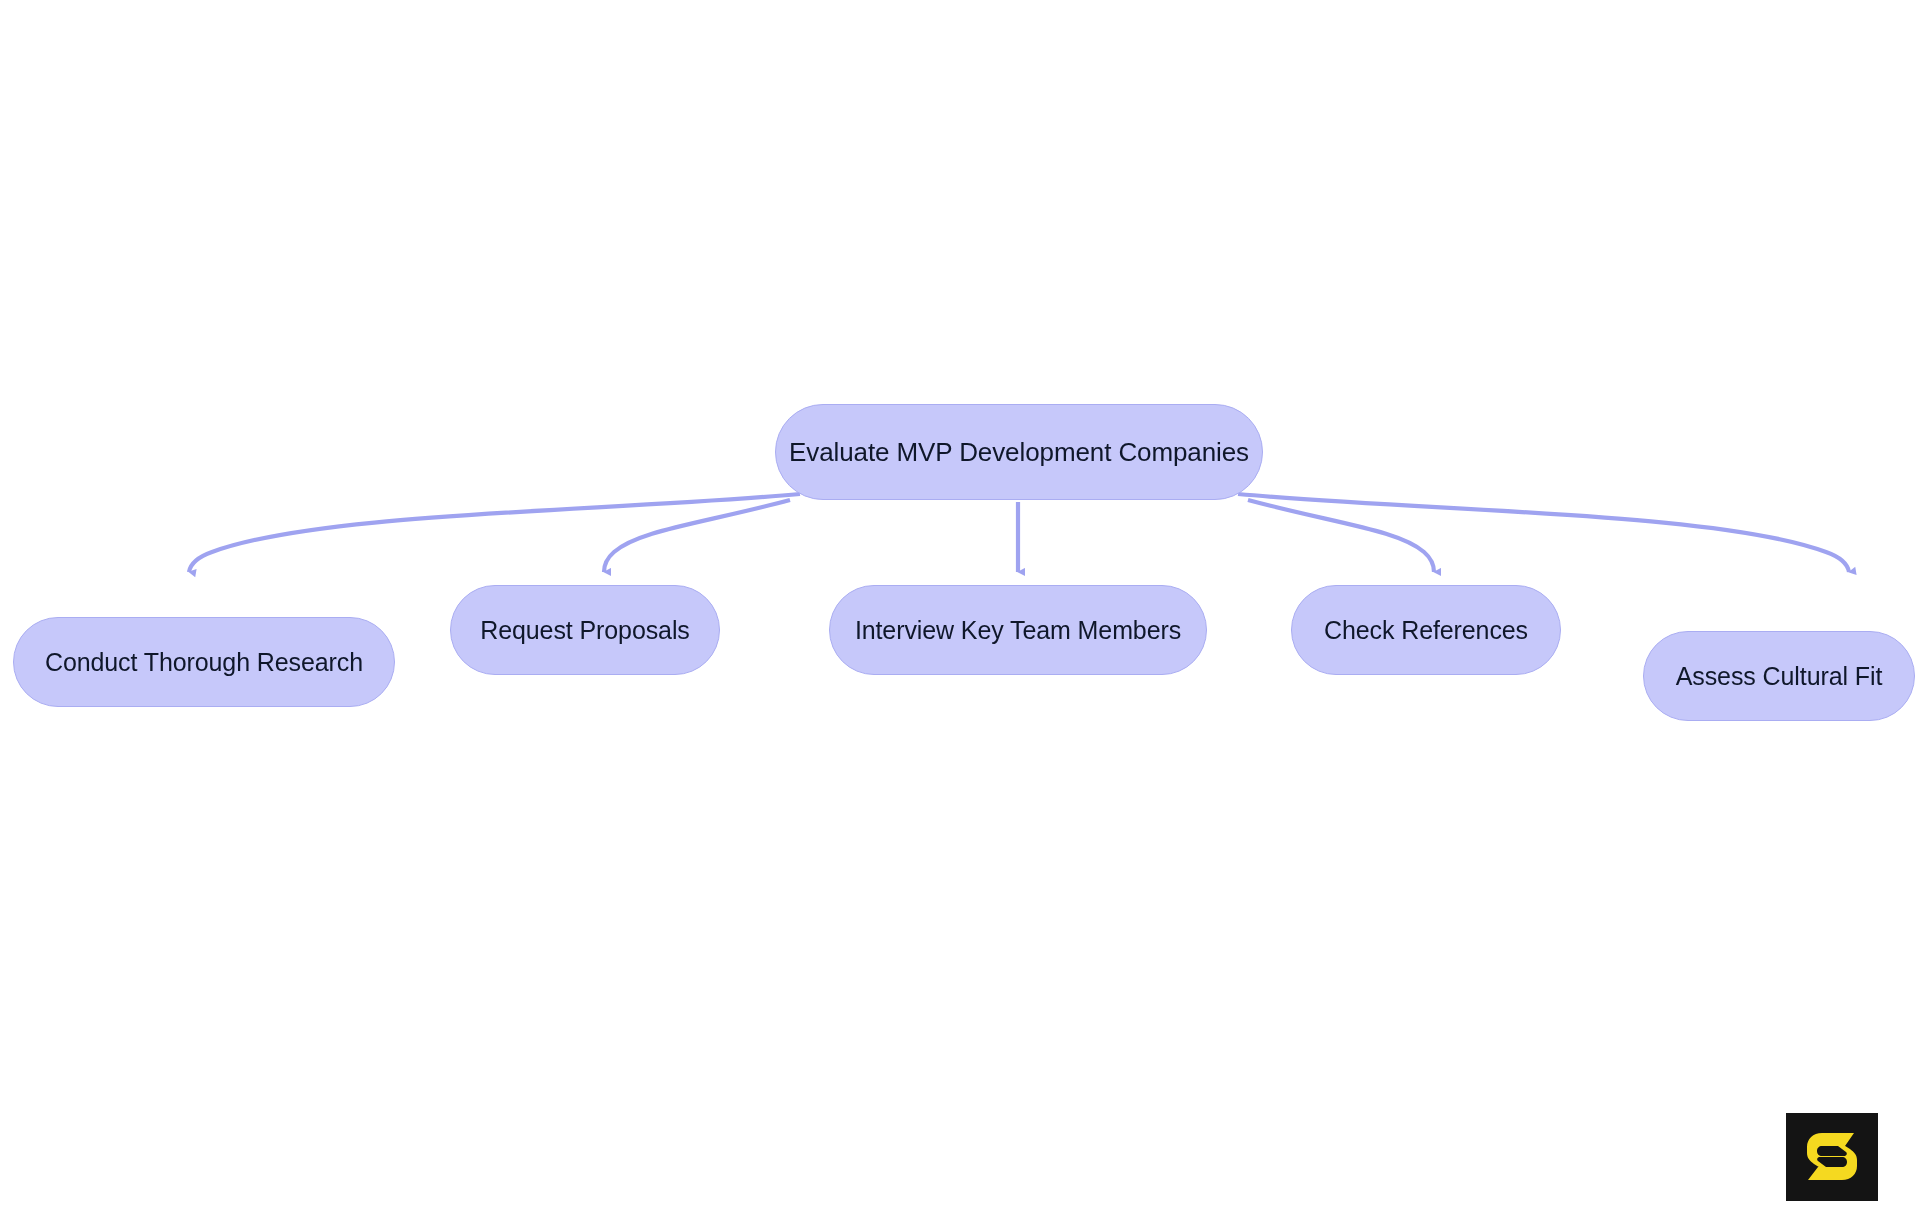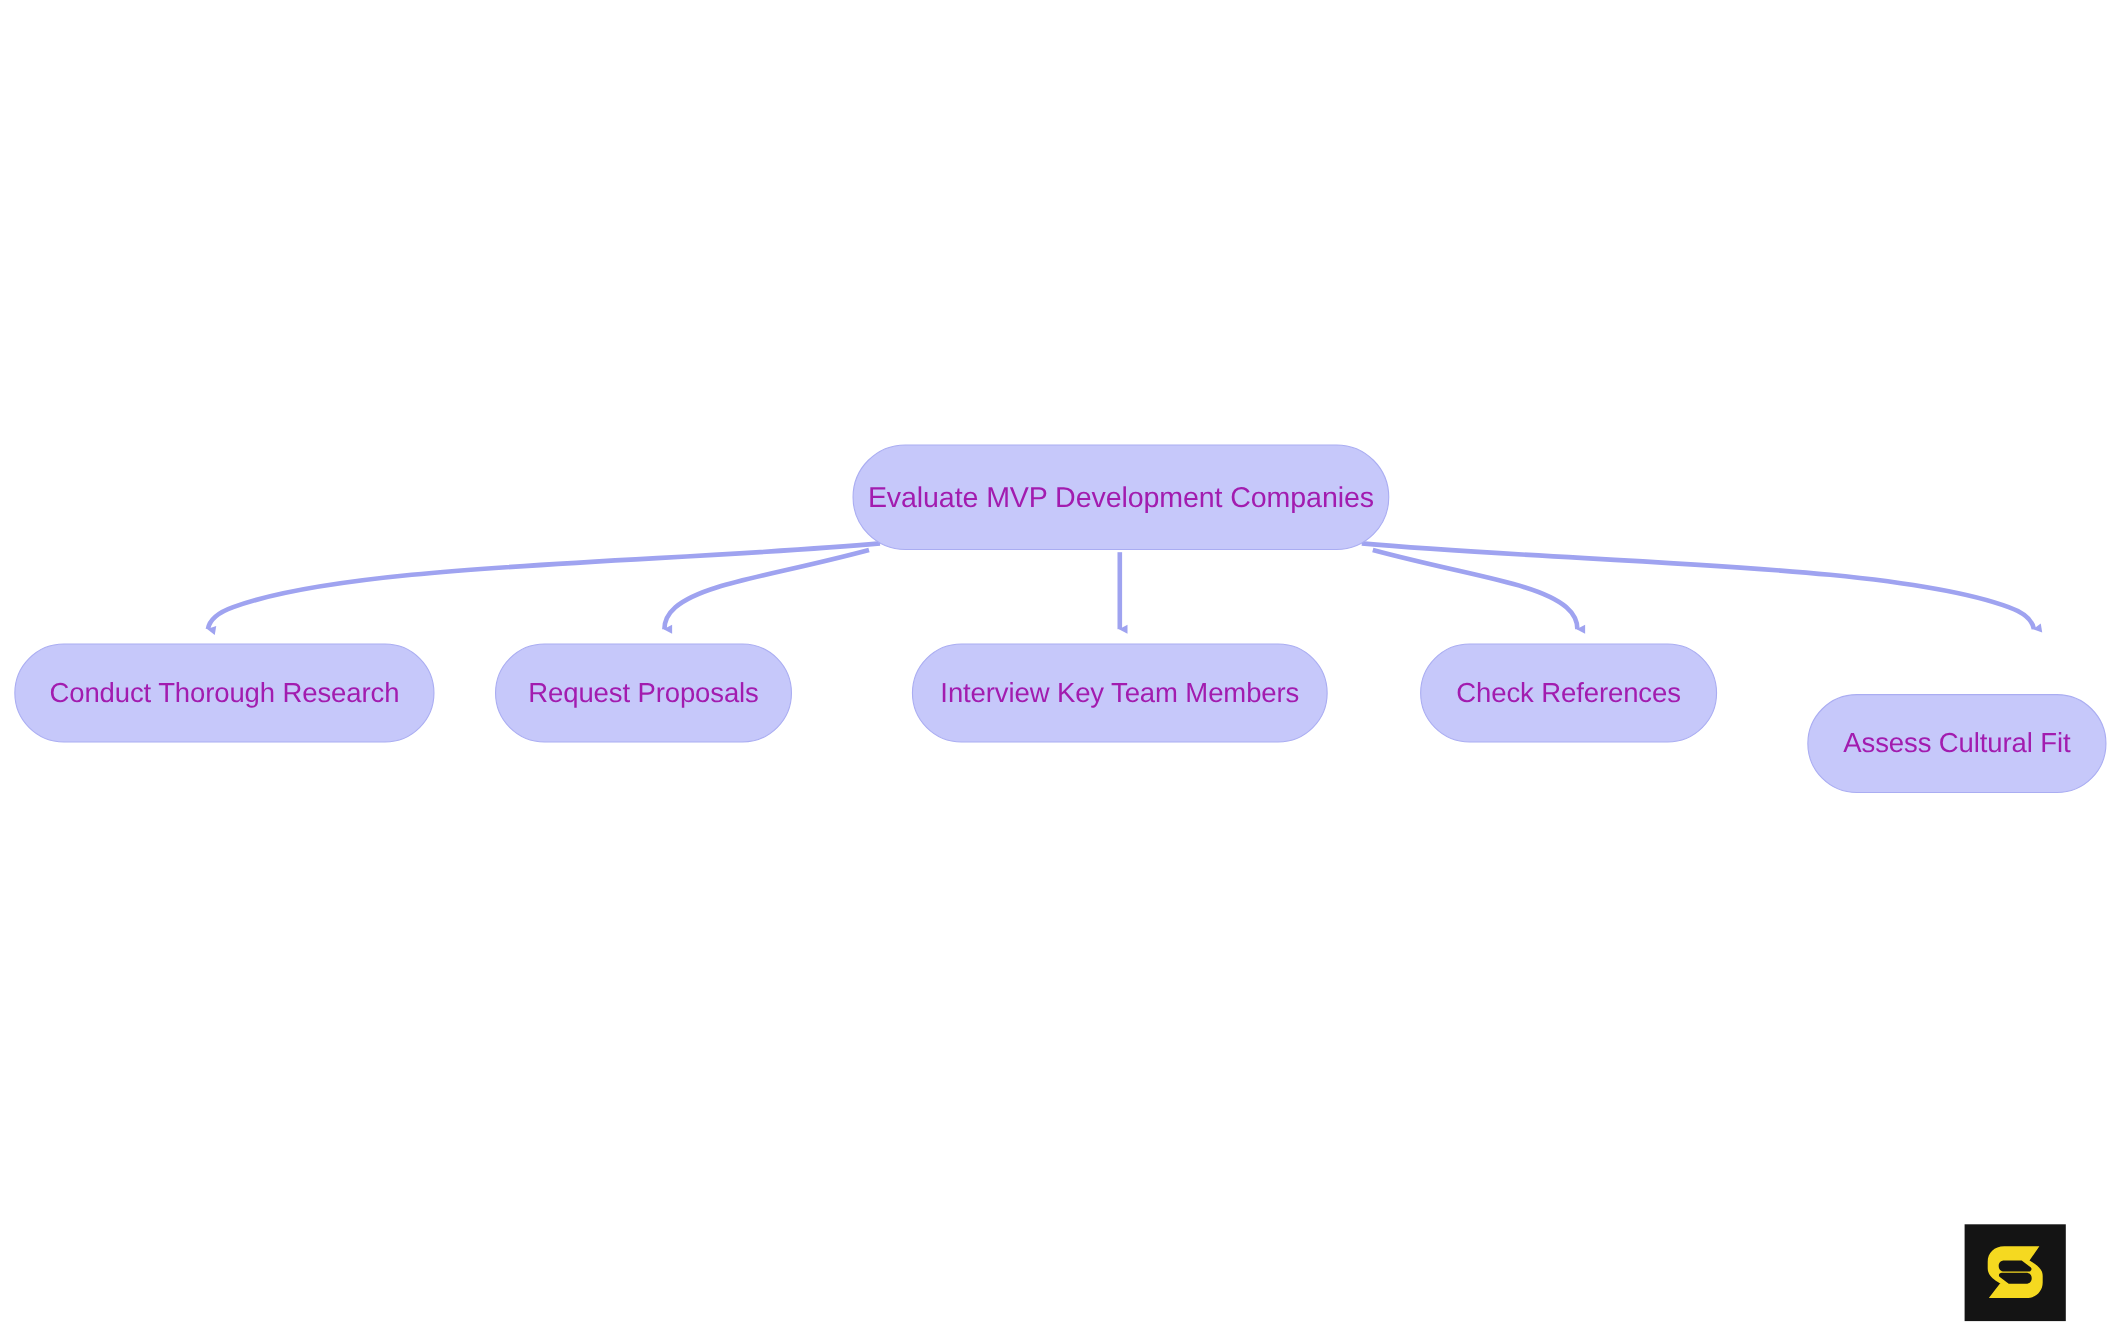--- a/index.html
+++ b/index.html
@@ -30,41 +30,41 @@
   }
   .node {
     position: absolute;
     box-sizing: border-box;
     background: #c6c8fa;
     border: 1.4px solid #aaadf2;
     border-radius: 999px;
     display: flex;
     align-items: center;
     justify-content: center;
-    color: #a21caf;
+    color: #0f172a;
     font-family: "Liberation Sans", sans-serif;
     font-weight: 400;
     letter-spacing: -0.1px;
     white-space: nowrap;
     user-select: none;
   }
   .node-label {
     display: block;
     line-height: 1;
   }
   #node-root {
     left: 775px;
     top: 404px;
     width: 488px;
     height: 96px;
     font-size: 26px;
   }
   #node-c0 {
     left: 13px;
-    top: 585px;
+    top: 617px;
     width: 382px;
     height: 90px;
     font-size: 25px;
   }
   #node-c1 {
     left: 450px;
     top: 585px;
     width: 270px;
     height: 90px;
     font-size: 25px;

